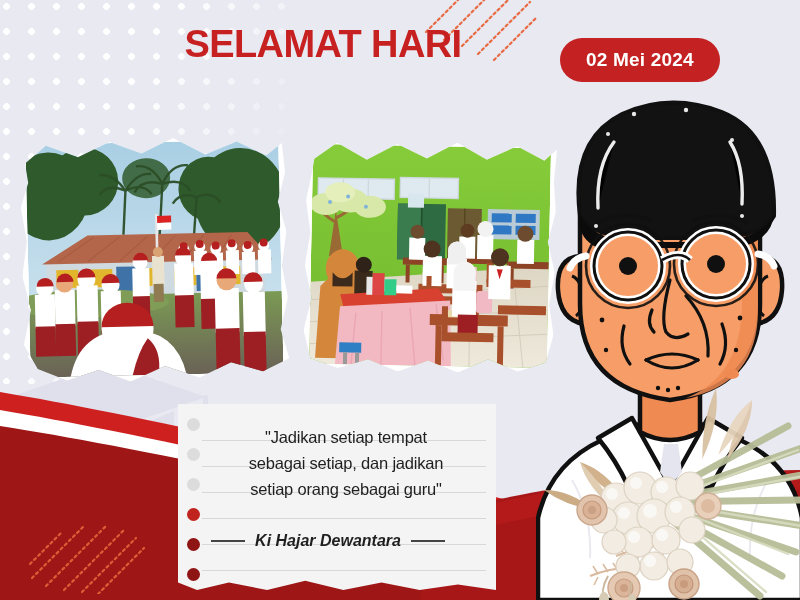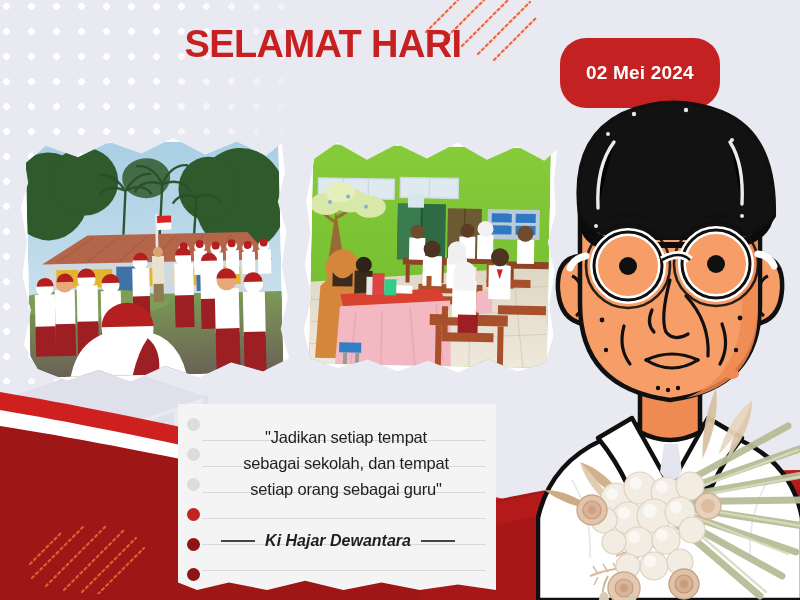--- a/index.html
+++ b/index.html
@@ -56,21 +56,21 @@
     letter-spacing:-0.6px;
     white-space:nowrap;
   }
 
   .date-badge {
     position:absolute; left:560px; top:38px;
     background:#c42222;
     color:#ffffff;
     font-weight:bold;
     font-size:19px;
-    padding:24px 26px;
+    padding:11px 26px;
     border-radius:26px;
     letter-spacing:0.2px;
     white-space:nowrap;
   }
 
   
   .photo {
     position:absolute;
     background:#ffffff;
     padding:6px;
@@ -115,21 +115,21 @@
     position:absolute; left:30px; top:20px; width:276px;
     text-align:center;
     color:#1f1f1f;
     font-size:16.5px;
     line-height:26px;
     letter-spacing:-0.2px;
   }
   .quote-text div { white-space:nowrap; }
 
   .attrib-row {
-    position:absolute; left:19px; top:128px; width:282px;
+    position:absolute; left:9px; top:128px; width:282px;
     display:flex; align-items:center; justify-content:center; gap:10px;
   }
   .dash { height:2px; background:#444; width:34px; flex:none; }
   .attrib-name {
     font-style:italic; font-weight:bold; font-size:16px; color:#1f1f1f;
     white-space:nowrap;
   }
 
   
   .portrait { position:absolute; left:536px; top:88px; width:268px; height:512px; }
@@ -532,21 +532,21 @@
       <div class="hole gray"></div>
       <div class="hole gray"></div>
       <div class="hole gray"></div>
       <div class="hole red"></div>
       <div class="hole dark"></div>
       <div class="hole dark"></div>
     </div>
 
     <div class="quote-text">
       <div>"Jadikan setiap tempat</div>
-      <div>sebagai sekolah, dan tempat</div>
+      <div>sebagai setiap, dan jadikan</div>
       <div>setiap orang sebagai guru"</div>
     </div>
 
     <div class="attrib-row">
       <span class="dash"></span>
       <span class="attrib-name">Ki Hajar Dewantara</span>
       <span class="dash"></span>
     </div>
   </div>
 

